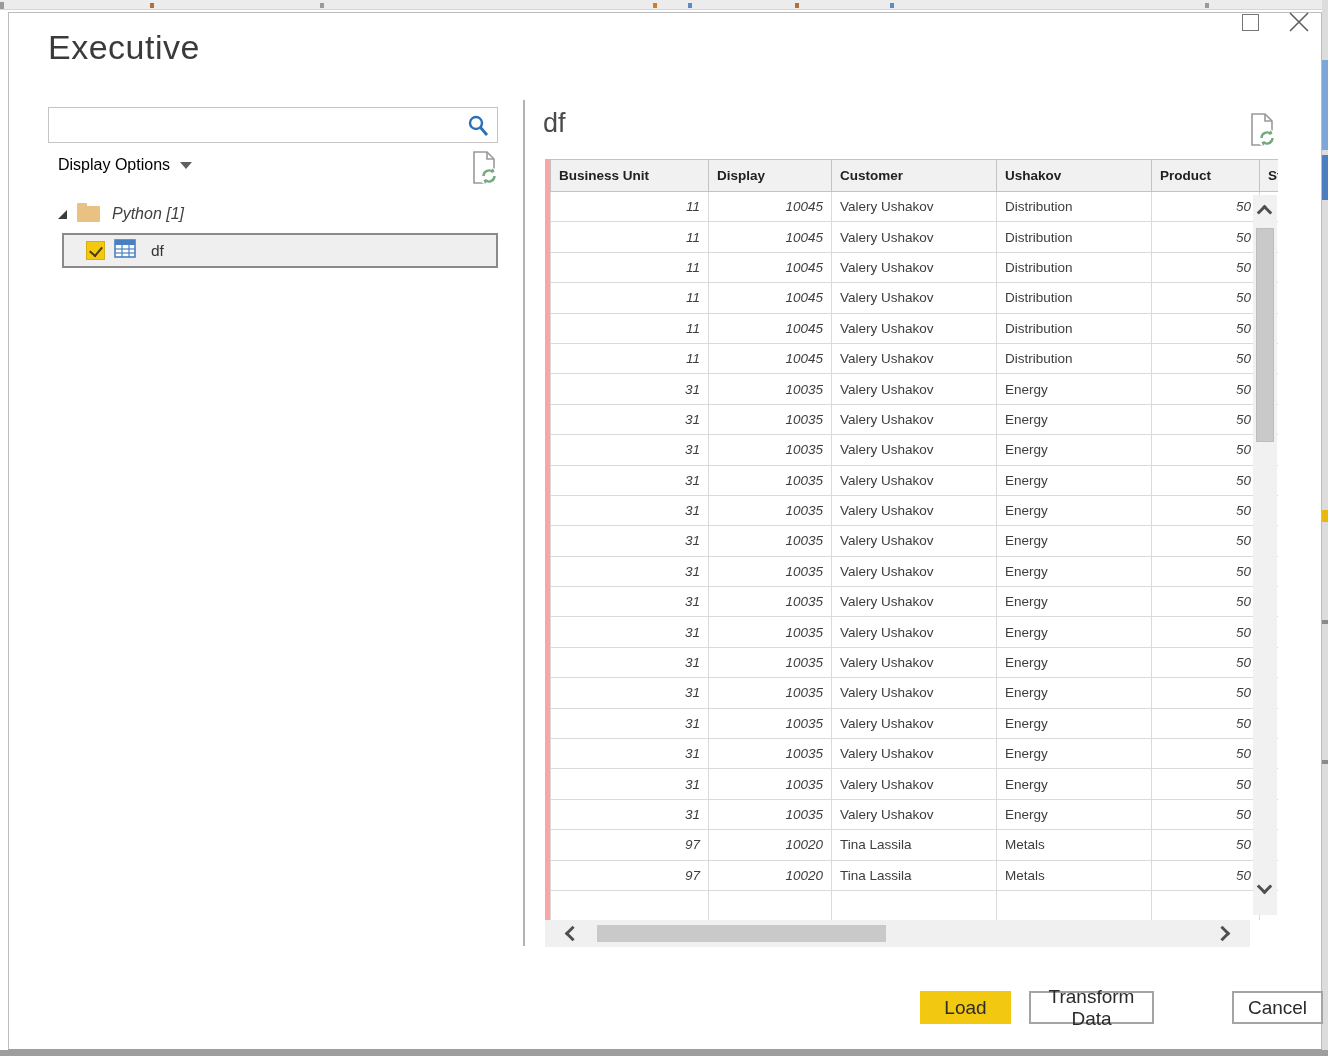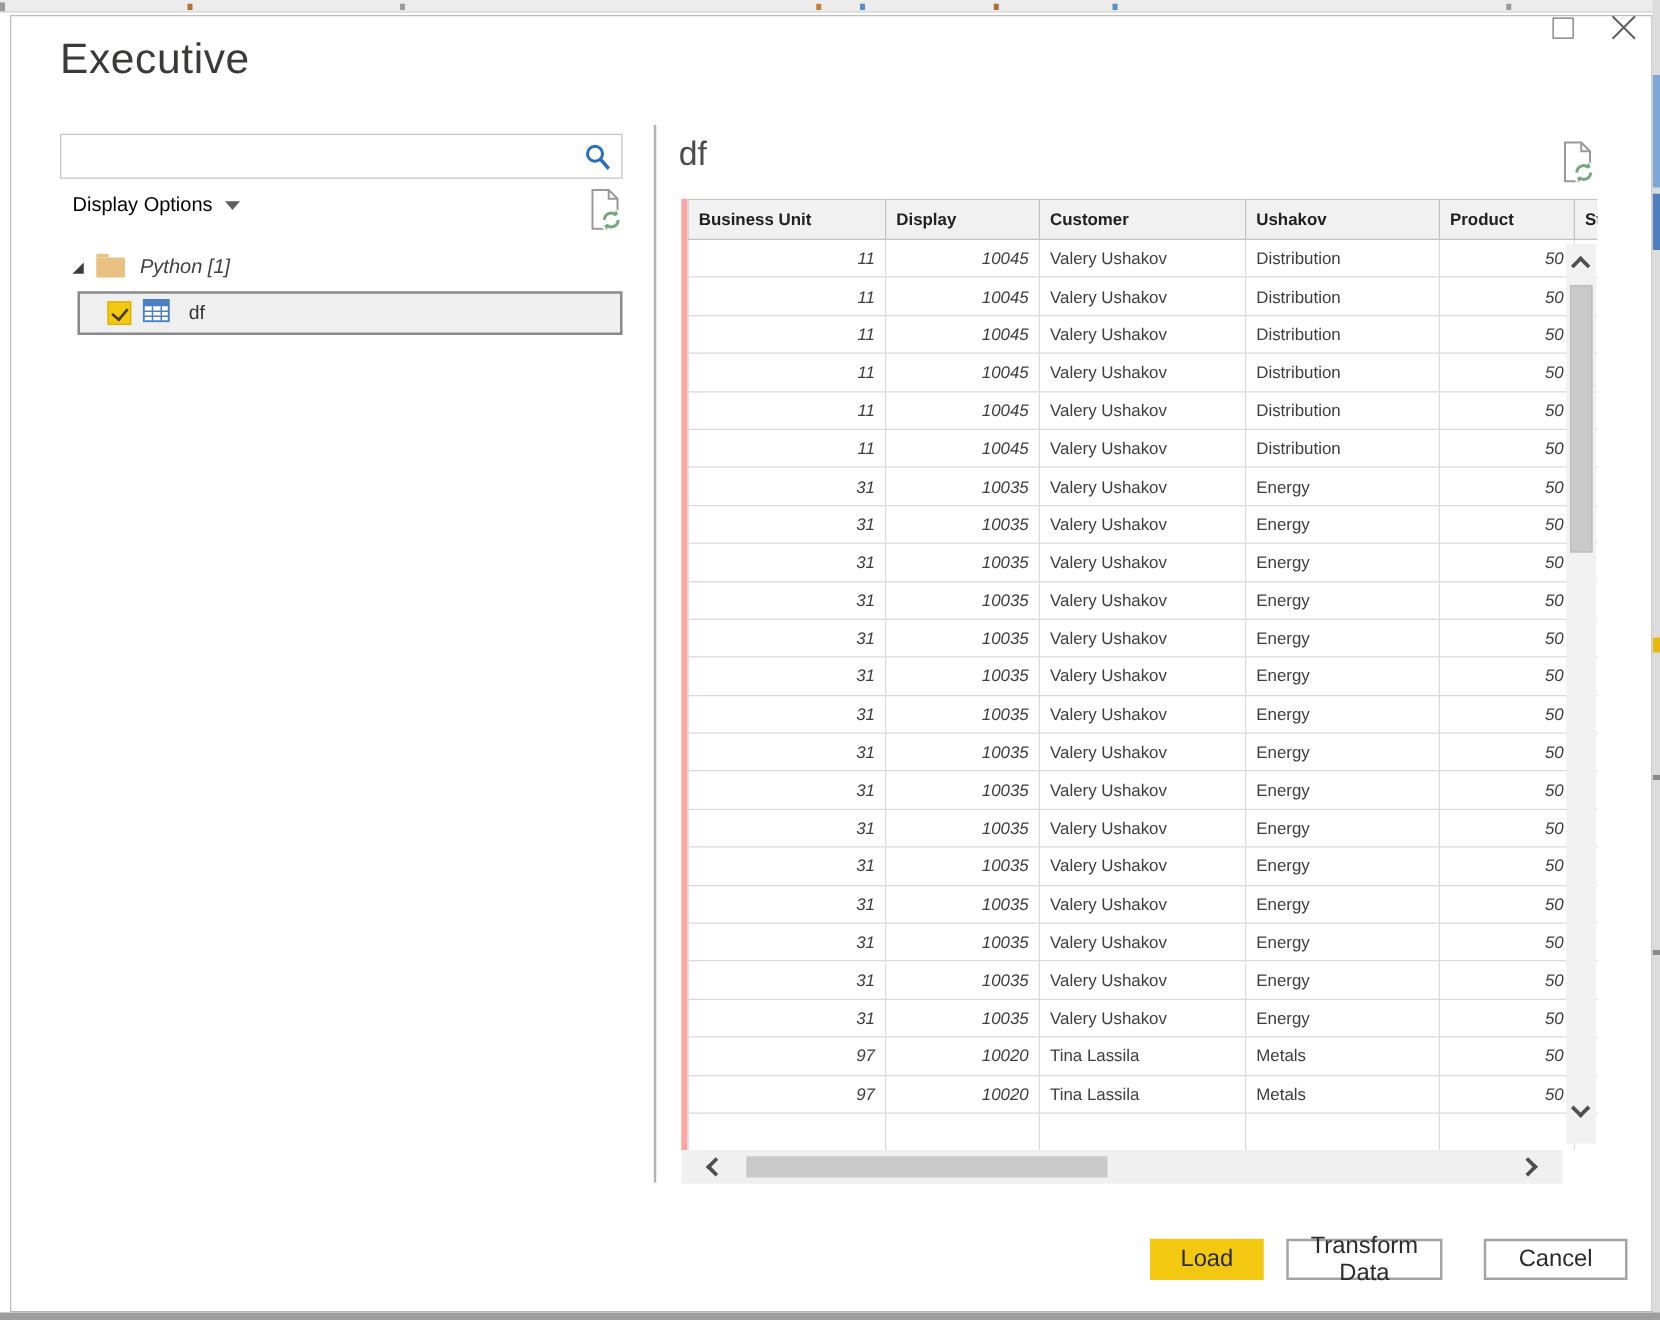--- a/index.html
+++ b/index.html
@@ -87,21 +87,21 @@
   .chev-down { left:6px; top:686px; transform:rotate(135deg); }
   .chev-left { left:22px; top:8px; transform:rotate(-135deg); }
   .chev-right{ left:672px; top:8px; transform:rotate(45deg); }
 
   
   .btn { position:absolute; top:991px; height:33px; font-size:19px; font-family:"Liberation Sans",sans-serif;
          display:flex; align-items:center; justify-content:center; cursor:pointer; }
   .btn-load { left:920px; width:91px; background:#f2c811; color:#2b2b2b; border:none; }
   .btn-secondary { background:#ffffff; border:2px solid #a6a4a2; color:#2b2b2b; }
   .btn-transform { left:1029px; width:125px; }
-  .btn-cancel { left:1187px; width:115px; }
+  .btn-cancel { left:1232px; width:91px; }
 </style>
 </head>
 <body>
 
 <div class="abs bg-top">
   <span class="speck" style="left:150px;background:#b0703a"></span>
   <span class="speck" style="left:320px;background:#9a9a9a"></span>
   <span class="speck" style="left:653px;background:#c87f2f"></span>
   <span class="speck" style="left:688px;background:#5b8bc9"></span>
   <span class="speck" style="left:795px;background:#b0703a"></span>

